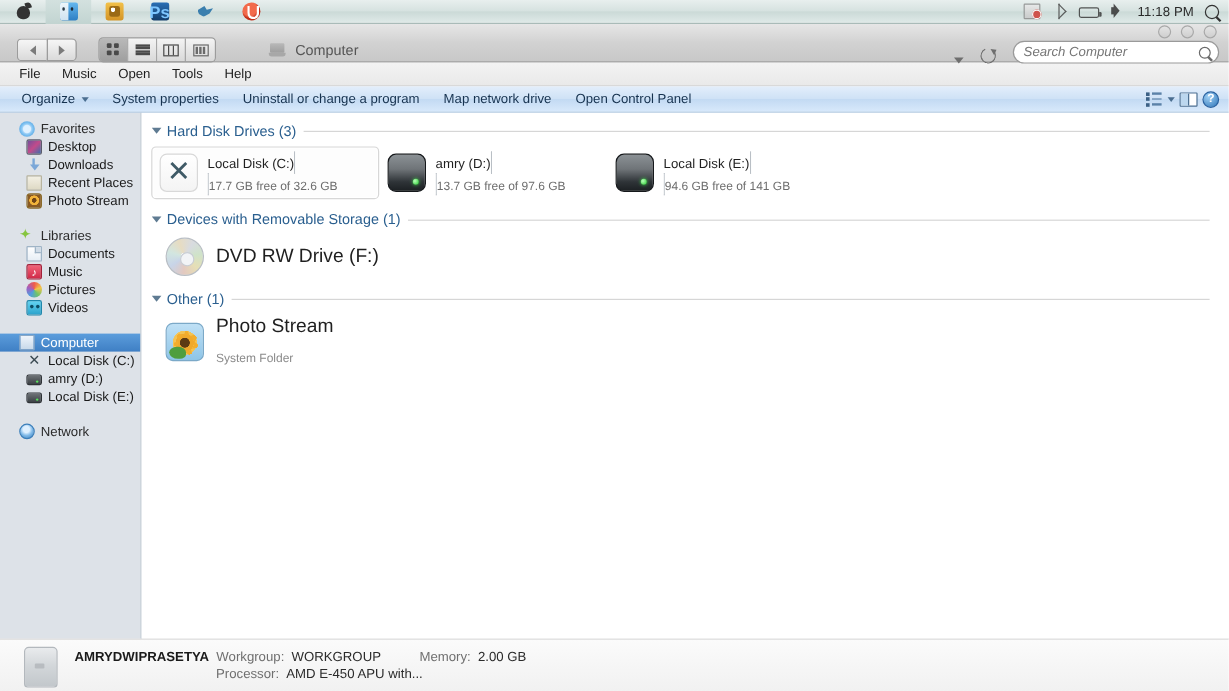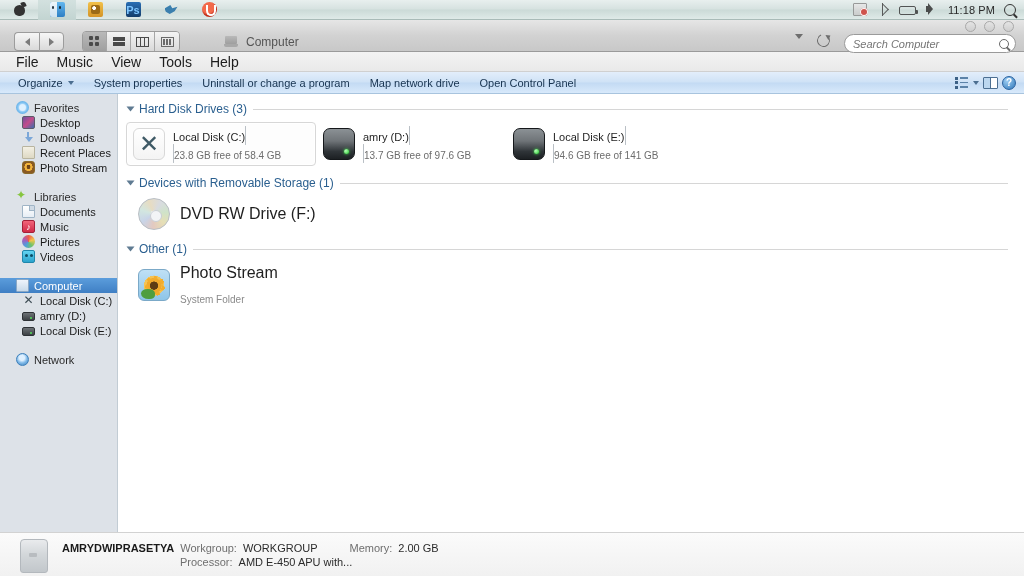--- a/index.html
+++ b/index.html
@@ -55,21 +55,21 @@
     position: relative;
   }
   .ic-gen::after{
     content:""; position:absolute; left:3px; top:3px; width:9px; height:9px;
     background: radial-gradient(circle at 35% 35%, #fff 0 20%, #9b6a15 25% 100%);
     border-radius:2px;
   }
   .ic-ps {
     width: 15px; height: 15px; border-radius: 2px;
     background: linear-gradient(180deg,#2a6fb5,#143d6b);
-    color: #7ec6ff; font-size: 11px; font-weight: bold;
+    color: #7ec6ff; font-size: 14px; font-weight: bold;
     display: flex; align-items: center; justify-content: center;
     font-family: "Liberation Sans", sans-serif;
   }
   .ic-tw {
     width: 15px; height: 15px; position: relative;
   }
   .ic-tw::before{
     content:""; position:absolute; left:1px; top:3px; width:13px; height:9px;
     background:#3b7fae; clip-path: polygon(0 40%, 45% 0, 60% 35%, 100% 20%, 78% 70%, 40% 100%, 10% 75%);
   }
@@ -193,21 +193,21 @@
   }
   .tb-comp-icon::before{
     content:""; position:absolute; left:1px; top:0; width:12px; height:8px;
     background: linear-gradient(180deg,#b9b9b9,#9e9e9e); border-radius:1px;
   }
   .tb-comp-icon::after{
     content:""; position:absolute; left:0; top:8px; width:14px; height:3px;
     background:#a8a8a8; border-radius:0 0 2px 2px;
   }
   .tb-right {
-    margin-left: auto; display: flex; align-items: flex-start; gap: 14px; margin-top: 16px;
+    margin-left: auto; display: flex; align-items: flex-end; gap: 14px; margin-top: 16px;
   }
   .caret-dn { width:0;height:0;border:4px solid transparent;border-top:5px solid #6e6e6e;border-bottom:0;}
   .refresh-ic {
     width: 13px; height: 13px; border: 1.8px solid #6e6e6e; border-radius: 50%;
     border-top-color: transparent; position: relative; transform: rotate(20deg);
   }
   .refresh-ic::after{
     content:""; position:absolute; right:-1px; top:-2px; width:0;height:0;
     border:3px solid transparent; border-bottom:4px solid #6e6e6e; border-top:0;
     transform: rotate(40deg);
@@ -231,21 +231,21 @@
     background:#6a6a6a; transform: rotate(45deg);
   }
 
   
   #menustrip {
     height: 20px; background: linear-gradient(180deg,#f3f3f3,#e9e9e9);
     border-bottom: 1px solid #d0d0d0;
     display: flex; align-items: center; padding-left: 8px; gap: 2px;
   }
   .menu-item {
-    font-size: 14px; color: #1d1d1d; padding: 2px 8px; border-radius: 2px;
+    font-size: 11px; color: #1d1d1d; padding: 2px 8px; border-radius: 2px;
   }
 
   
   #cmdbar {
     height: 22px;
     background: linear-gradient(180deg,#e3eefb 0%, #cfe2f6 48%, #c3daf3 52%, #d8e9fb 100%);
     border-bottom: 1px solid #a8c4de;
     display: flex; align-items: center; padding-left: 8px;
     font-size: 11px; color: #16324f;
   }
@@ -568,21 +568,21 @@
       <div class="searchbox">
         <input type="text" placeholder="Search Computer" style="">
         <span class="search-glass"></span>
       </div>
     </div>
   </div>
 
   <div id="menustrip">
     <span class="menu-item">File</span>
     <span class="menu-item">Music</span>
-    <span class="menu-item">View</span>
+    <span class="menu-item">Open</span>
     <span class="menu-item">Tools</span>
     <span class="menu-item">Help</span>
   </div>
 
   <div id="cmdbar">
     <div class="cmd">
       <span>Organize</span>
       <span class="caret"></span>
     </div>
     <div class="cmd">System properties</div>
@@ -693,21 +693,21 @@
         <span class="gh-rule"></span>
       </div>
 
       <div class="drive-row">
 
         <div class="drive-tile selected">
           <span class="dicon dicon-x">✕</span>
           <span class="dinfo">
             <span class="dname">Local Disk (C:)</span>
             <span class="dbar"><i style="width:70%"></i></span>
-            <span class="dfree">23.8 GB free of 58.4 GB</span>
+            <span class="dfree">17.7 GB free of 32.6 GB</span>
           </span>
         </div>
 
         <div class="drive-tile">
           <span class="dicon dicon-hdd"></span>
           <span class="dinfo">
             <span class="dname">amry (D:)</span>
             <span class="dbar"><i style="width:86%"></i></span>
             <span class="dfree">13.7 GB free of 97.6 GB</span>
           </span>

